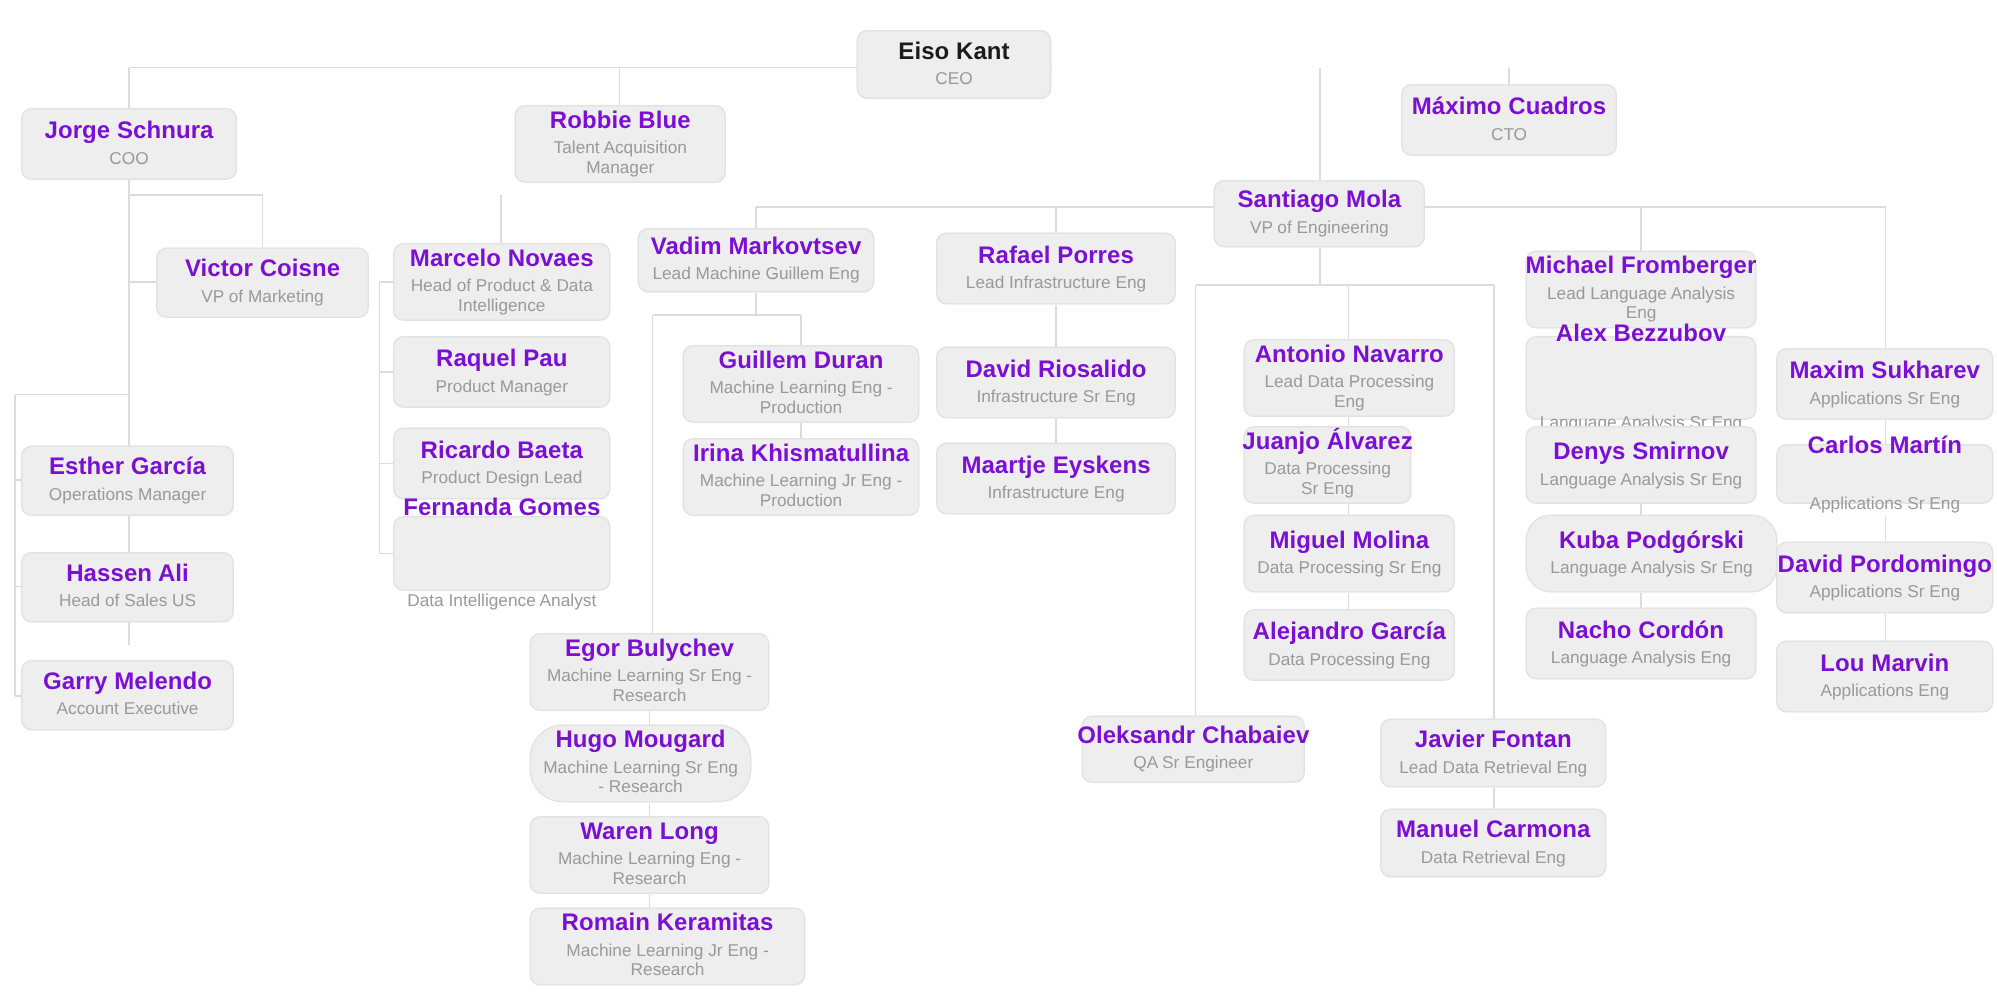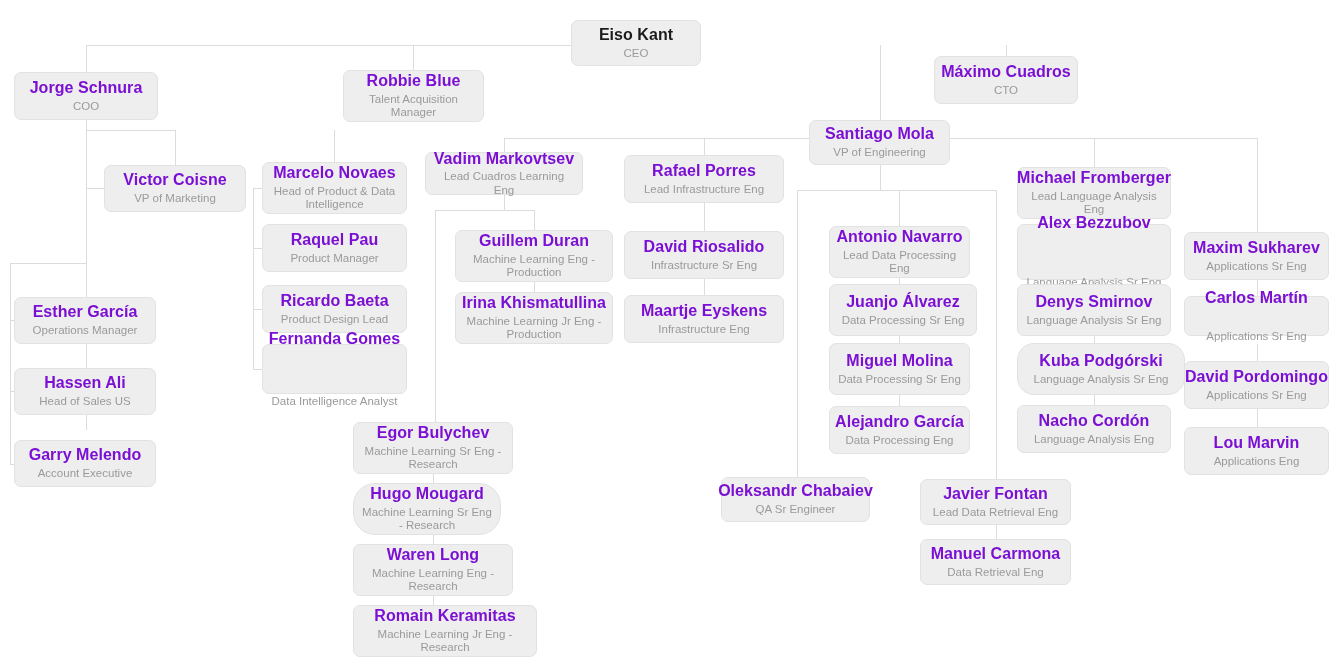--- a/index.html
+++ b/index.html
@@ -177,21 +177,21 @@
       <div class="node" style="left: 14px; top: 368px; width: 142px; height: 47px;">
         <div class="nm">Hassen Ali</div>
         <div class="ttl">Head of Sales US</div>
       </div>
       <div class="node" style="left: 14px; top: 440px; width: 142px; height: 47px;">
         <div class="nm">Garry Melendo</div>
         <div class="ttl">Account Executive</div>
       </div>
       <div class="node" style="left: 425px; top: 152px; width: 158px; height: 43px;">
         <div class="nm">Vadim Markovtsev</div>
-        <div class="ttl">Lead Cuadros Learning Eng</div>
+        <div class="ttl">Lead Machine Guillem Eng</div>
       </div>
       <div class="node" style="left: 455px; top: 230px; width: 158px; height: 52px;">
         <div class="nm">Guillem Duran</div>
         <div class="ttl">Machine Learning Eng - Production</div>
       </div>
       <div class="node" style="left: 455px; top: 292px; width: 158px; height: 52px;">
         <div class="nm">Irina Khismatullina</div>
         <div class="ttl">Machine Learning Jr Eng - Production</div>
       </div>
       <div class="node" style="left: 353px; top: 422px; width: 160px; height: 52px;">
@@ -219,21 +219,21 @@
         <div class="ttl">Infrastructure Sr Eng</div>
       </div>
       <div class="node" style="left: 624px; top: 295px; width: 160px; height: 48px;">
         <div class="nm">Maartje Eyskens</div>
         <div class="ttl">Infrastructure Eng</div>
       </div>
       <div class="node" style="left: 829px; top: 226px; width: 141px; height: 52px;">
         <div class="nm">Antonio Navarro</div>
         <div class="ttl">Lead Data Processing Eng</div>
       </div>
-      <div class="node" style="left: 829px; top: 284px; width: 148px; height: 52px;">
+      <div class="node" style="left: 829px; top: 284px; width: 112px; height: 52px;">
         <div class="nm">Juanjo Álvarez</div>
         <div class="ttl">Data Processing Sr Eng</div>
       </div>
       <div class="node" style="left: 829px; top: 343px; width: 141px; height: 52px;">
         <div class="nm">Miguel Molina</div>
         <div class="ttl">Data Processing Sr Eng</div>
       </div>
       <div class="node" style="left: 829px; top: 406px; width: 141px; height: 48px;">
         <div class="nm">Alejandro García</div>
         <div class="ttl">Data Processing Eng</div>

